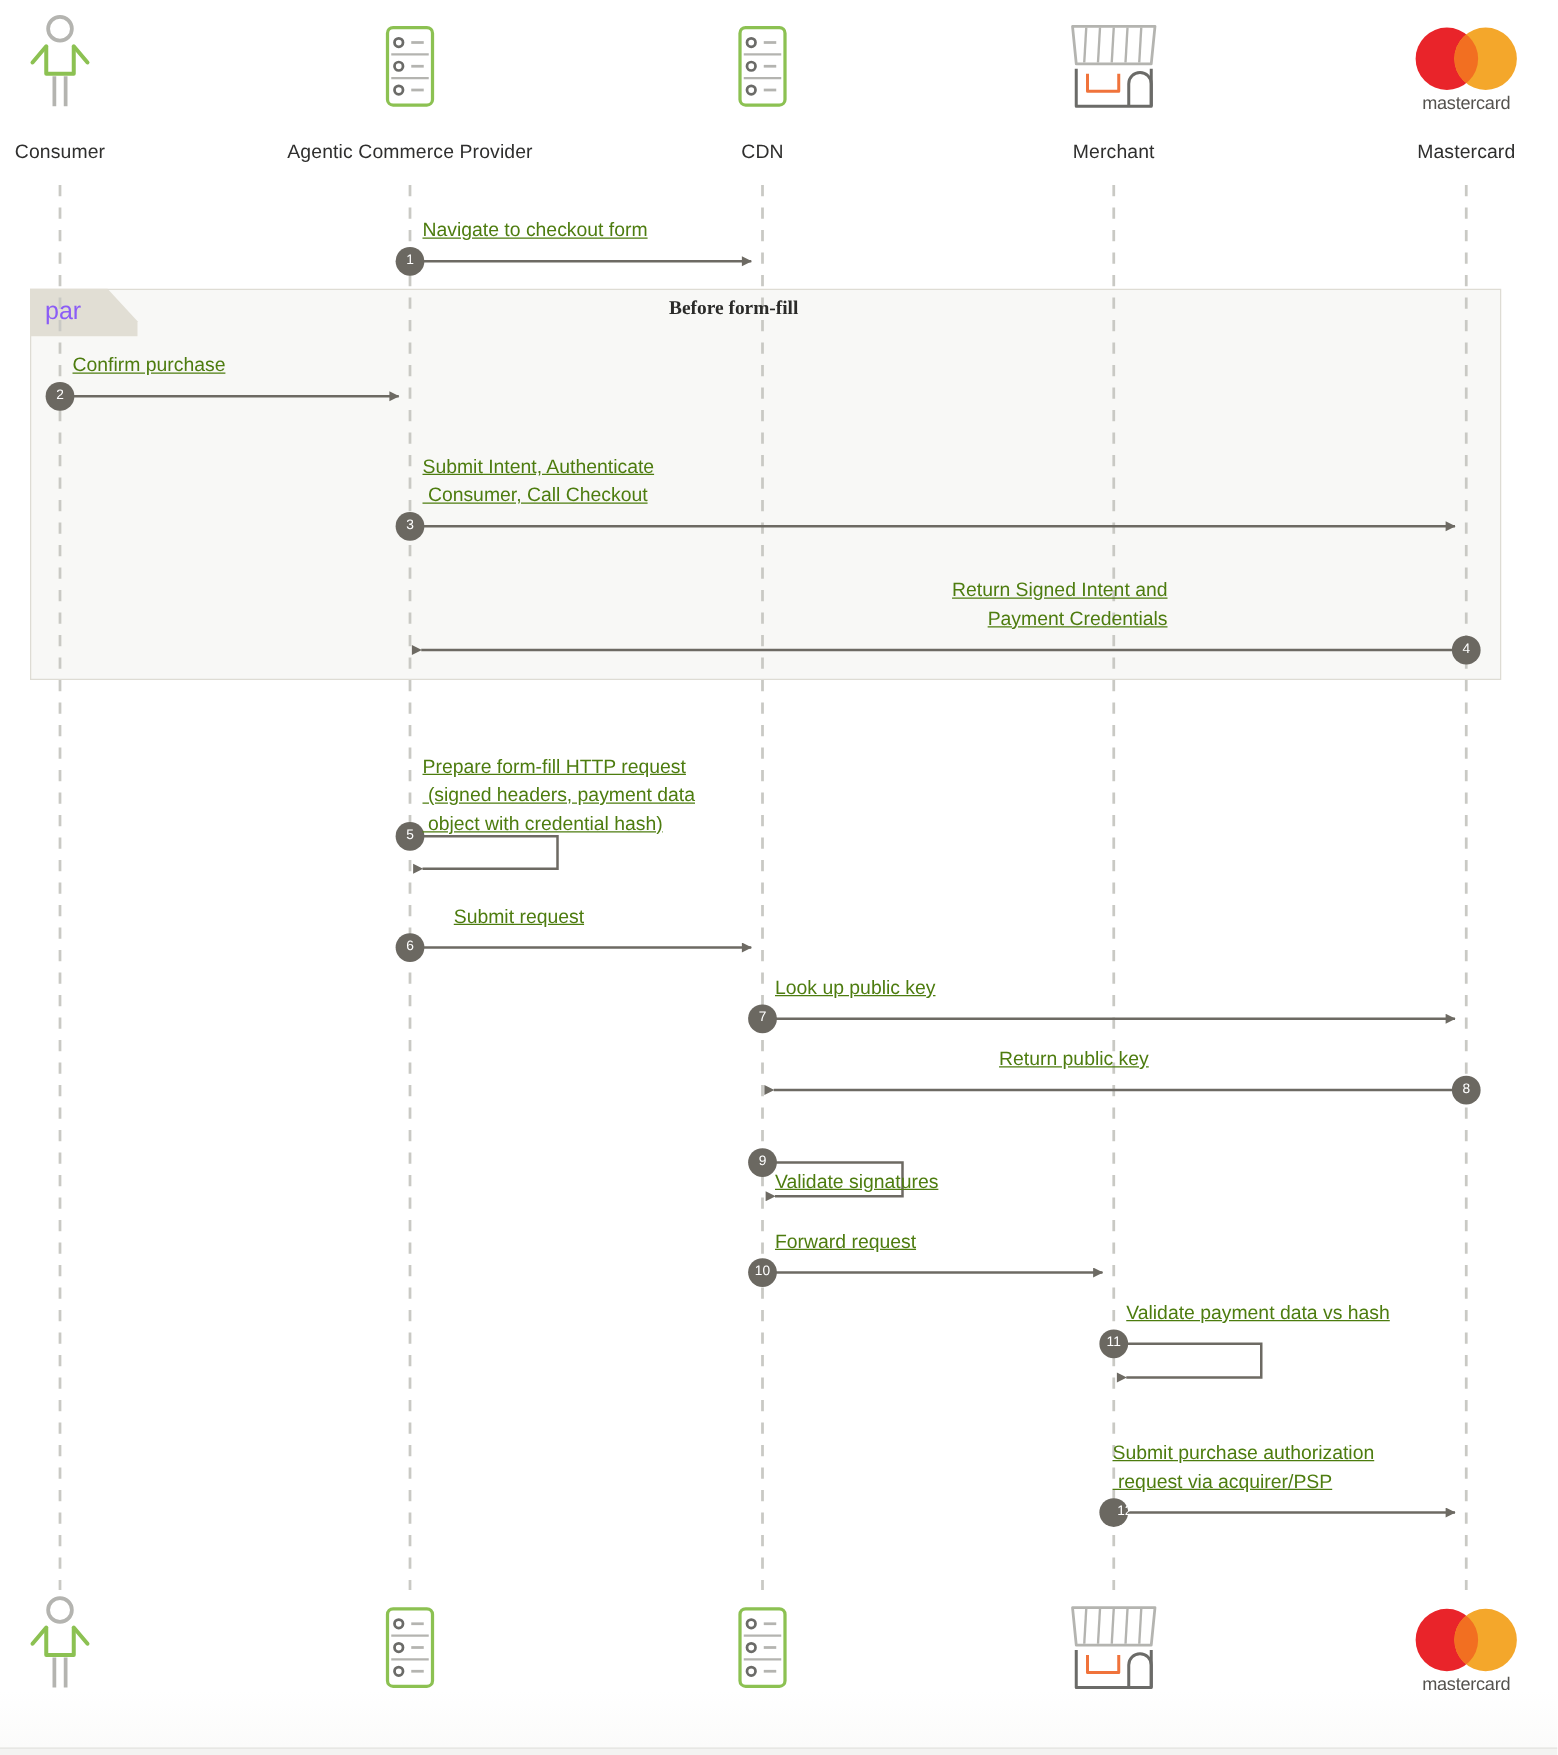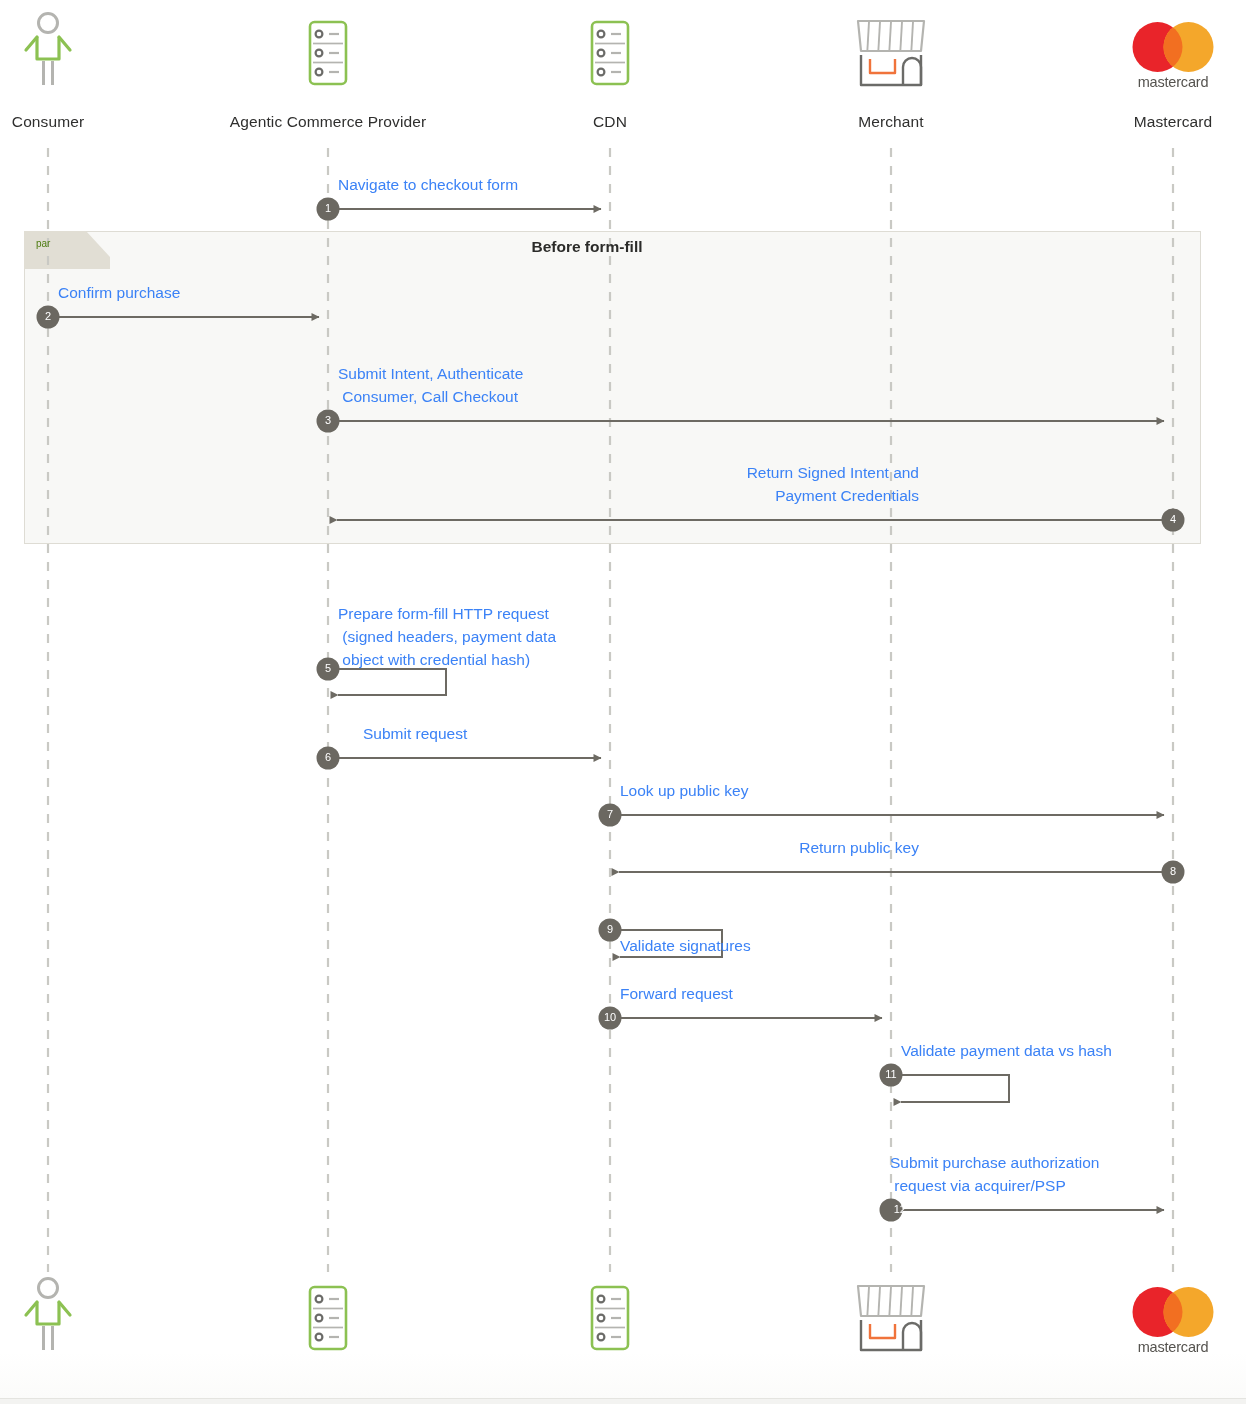--- a/index.html
+++ b/index.html
@@ -49,37 +49,38 @@
     left: 0; top: 1352px;
     width: 1246px; height: 46px;
     background: linear-gradient(#ffffff 0%, #fbfbfa 100%);
   }
 
   
   .msg-label {
     position: absolute;
     font-size: 15.5px;
     line-height: 23px;
-    color: #3b82f6;
+    color: #4d7c0f;
     white-space: pre;
+    text-decoration: underline;
   }
   .msg-label.right { text-align: right; }
   .msg-label.left  { text-align: left; }
 
   .frag-title {
     position: absolute;
     font-size: 15.5px;
     font-weight: bold;
     color: #2b2b29;
     white-space: nowrap;
   }
   .frag-tag {
     position: absolute;
-    font-size: 10px;
-    color: #4d7c0f;
+    font-size: 20px;
+    color: #8b5cf6;
     white-space: nowrap;
   }
   .seq-num {
     position: absolute;
     font-size: 11px;
     color: #ffffff;
     text-align: center;
     white-space: nowrap;
     pointer-events: none;
   }
@@ -288,29 +289,29 @@
       <div class="actor" style="left: 891px; top: 1372px;">
         <div class="actor-label">Merchant</div>
       </div>
       <div class="actor" style="left: 1173px; top: 1372px;">
         <div class="actor-label">Mastercard</div>
       </div>
     </div>
 
   <div id="text-layer">
       <div class="frag-tag" style="left: 36px; top: 238px;">par</div>
-      <div class="frag-title" style="left: 0px; top: 238px; width: 1174px; text-align: center;">Before form-fill</div>
+      <div class="frag-title" style="left: 0px; top: 238px; width: 1174px; text-align: center; font-family: Liberation Serif, serif;">Before form-fill</div>
       <div class="msg-label left" style="left: 338px; top: 173px;">Navigate to checkout form</div>
       <div class="seq-num" style="left: 313px; top: 202px; width: 30px;">1</div>
       <div class="msg-label left" style="left: 58px; top: 281px;">Confirm purchase</div>
       <div class="seq-num" style="left: 33px; top: 310px; width: 30px;">2</div>
       <div class="msg-label left" style="left: 338px; top: 362px;">Submit Intent, Authenticate
  Consumer, Call Checkout</div>
       <div class="seq-num" style="left: 313px; top: 414px; width: 30px;">3</div>
-      <div class="msg-label right" style="right: 69px; top: 461px;">Return Signed Intent and
+      <div class="msg-label right" style="right: 54px; top: 461px;">Return Signed Intent and
 Payment Credentials</div>
       <div class="seq-num" style="left: 1158px; top: 513px; width: 30px;">4</div>
       <div class="msg-label left" style="left: 338px; top: 602px;">Prepare form-fill HTTP request
  (signed headers, payment data
  object with credential hash)</div>
       <div class="seq-num" style="left: 313px; top: 662px; width: 30px;">5</div>
       <div class="msg-label left" style="left: 338px; top: 722px; margin-left: 25px;">Submit request</div>
       <div class="seq-num" style="left: 313px; top: 751px; width: 30px;">6</div>
       <div class="msg-label left" style="left: 620px; top: 779px;">Look up public key</div>
       <div class="seq-num" style="left: 595px; top: 808px; width: 30px;">7</div>

